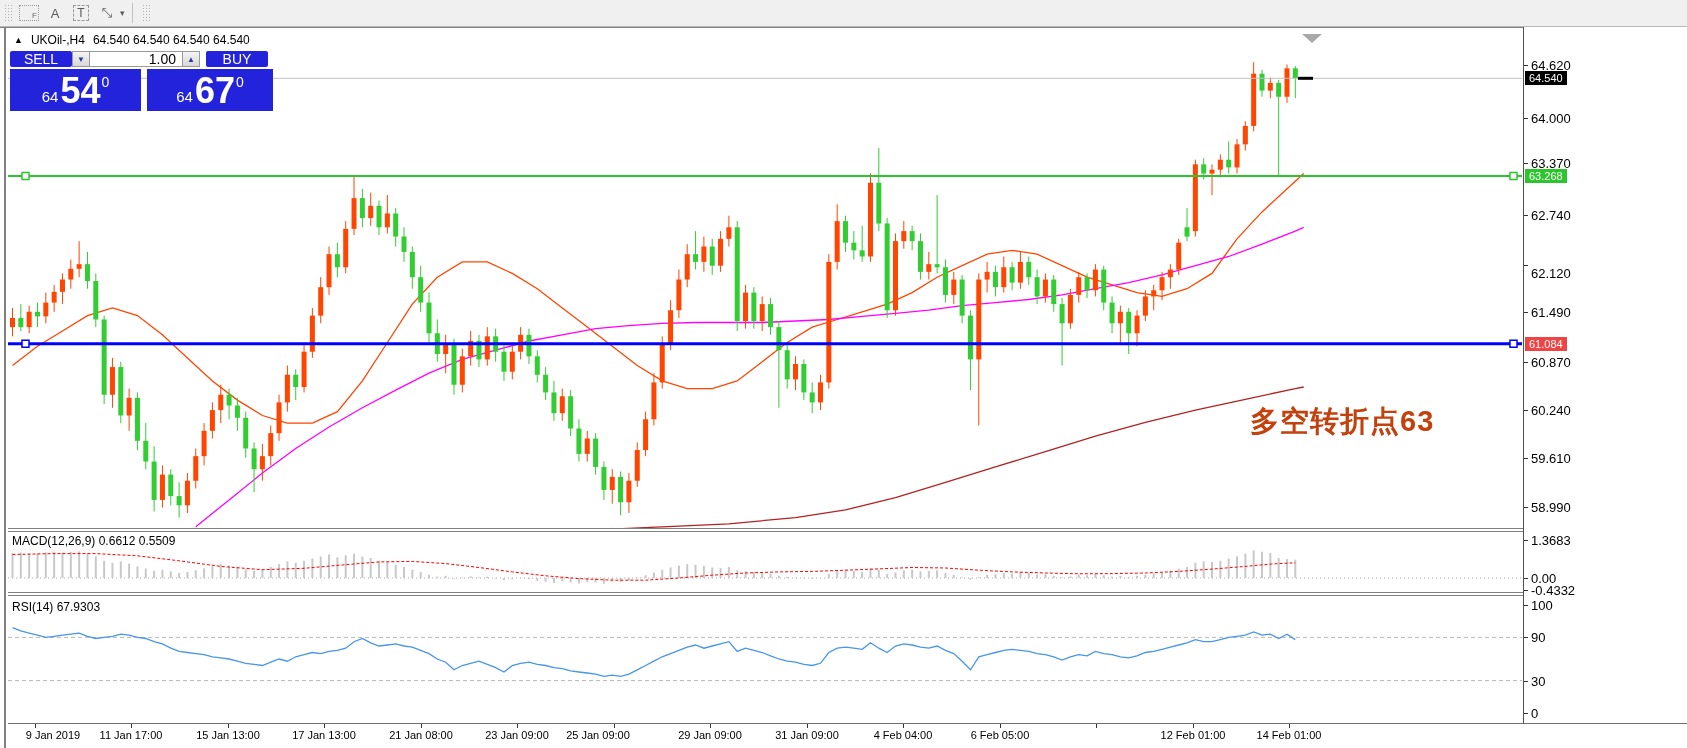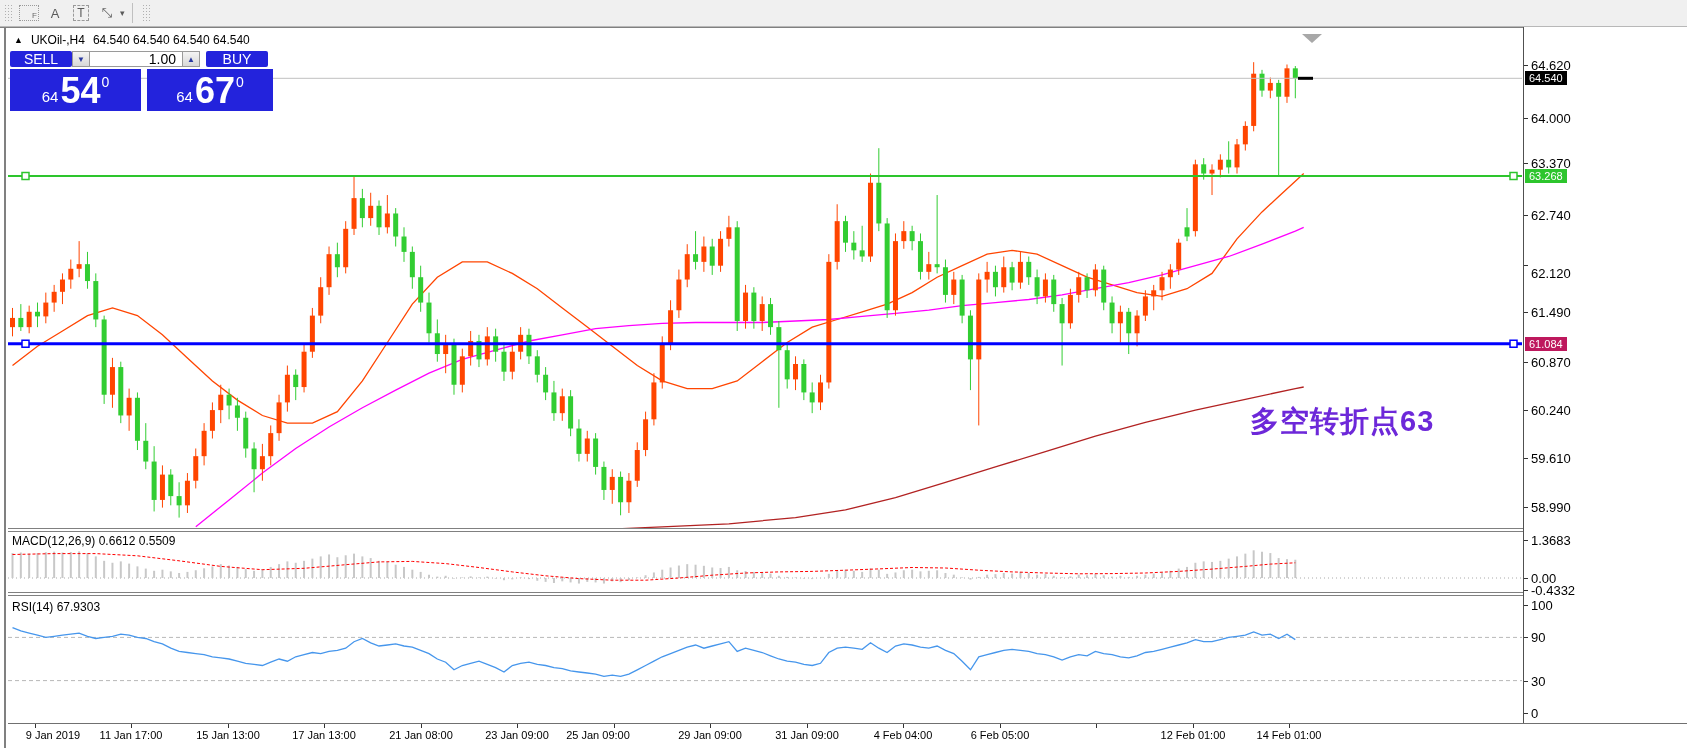--- a/index.html
+++ b/index.html
@@ -41,21 +41,21 @@
   .pdash{position:absolute;left:0;width:4px;height:1px;background:#333;}
   .pbadge{position:absolute;left:1px;transform:translateY(-50%);font-size:11px;color:#fff;padding:1px 4px;white-space:nowrap;}
   #axis-border{position:absolute;left:1523px;top:27px;width:1px;height:696px;background:#505050;}
   
   .panel-label{position:absolute;left:12px;font-size:12px;color:#000;}
   
   #time-axis{position:absolute;left:8px;top:723px;width:1679px;height:25px;background:#fff;border-top:1px solid #707070;}
   .tlabel{position:absolute;top:5px;transform:translateX(-50%);font-size:11px;color:#000;white-space:nowrap;}
   .ttick{position:absolute;top:0;width:1px;height:4px;background:#333;}
   
-  #annotation{position:absolute;left:1250px;top:402px;font-size:29px;font-weight:bold;color:#6d28d9;letter-spacing:1px;}
+  #annotation{position:absolute;left:1250px;top:402px;font-size:29px;font-weight:bold;color:#c2410c;letter-spacing:1px;}
   
   #shift-marker{position:absolute;left:1302px;top:34px;width:0;height:0;border-left:10px solid transparent;border-right:10px solid transparent;border-top:9px solid #a8a8a8;}
   svg{position:absolute;display:block;}
 </style>
 </head>
 <body>
 
 <div id="app">
 
   <div id="toolbar">
@@ -638,21 +638,21 @@
       <div class="pdash" style="top: 578px;"></div>
       <div class="ptick" style="top: 578px;">100</div>
       <div class="pdash" style="top: 610px;"></div>
       <div class="ptick" style="top: 610px;">90</div>
       <div class="pdash" style="top: 654px;"></div>
       <div class="ptick" style="top: 654px;">30</div>
       <div class="pdash" style="top: 686px;"></div>
       <div class="ptick" style="top: 686px;">0</div>
       <div class="pbadge" style="top: 51px; background: rgb(0, 0, 0);">64.540</div>
       <div class="pbadge" style="top: 149px; background: rgb(45, 197, 45);">63.268</div>
-      <div class="pbadge" style="top: 317px; background: #be185d;">61.084</div>
+      <div class="pbadge" style="top: 317px; background: #ef4444;">61.084</div>
     </div>
 
   <div id="time-axis">
       <div class="ttick" style="left: 27px;"></div>
       <div class="tlabel" style="left: 27px; padding-left: 36px;">9 Jan 2019</div>
       <div class="ttick" style="left: 123px;"></div>
       <div class="tlabel" style="left: 123px;">11 Jan 17:00</div>
       <div class="ttick" style="left: 220px;"></div>
       <div class="tlabel" style="left: 220px;">15 Jan 13:00</div>
       <div class="ttick" style="left: 316px;"></div>

